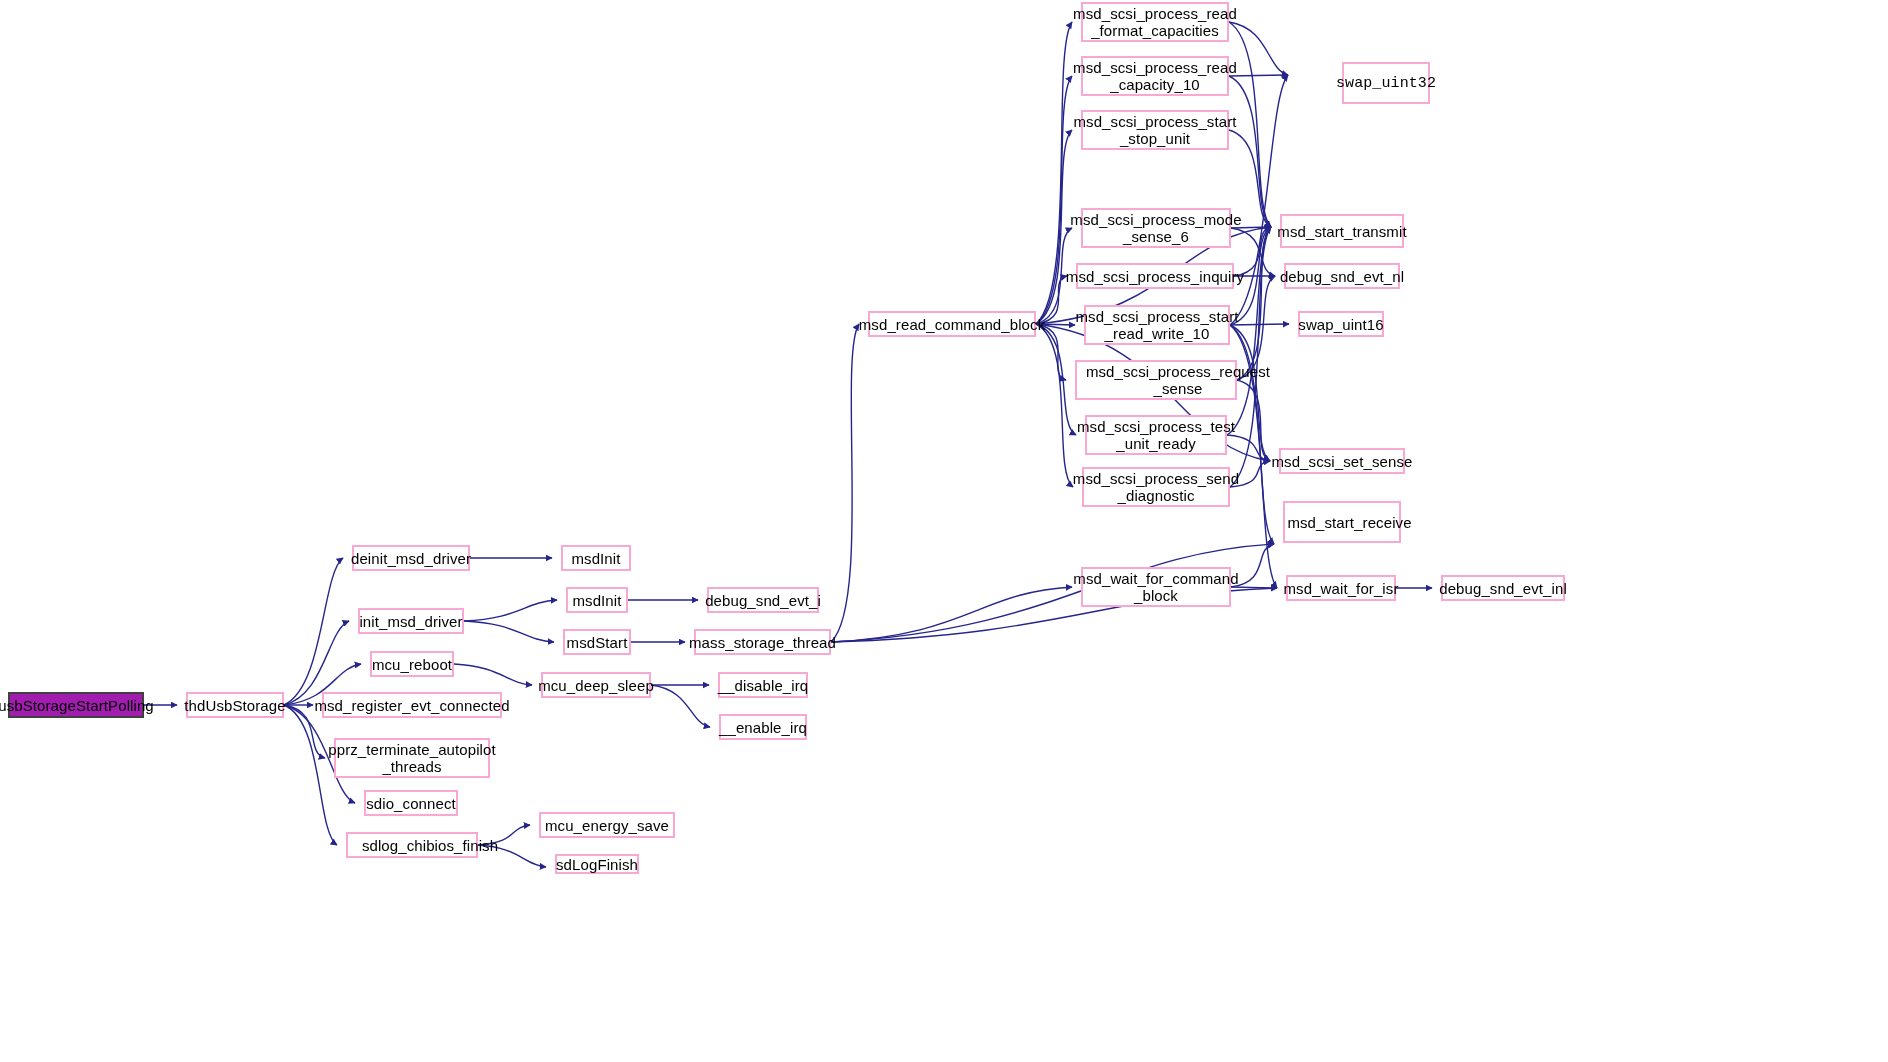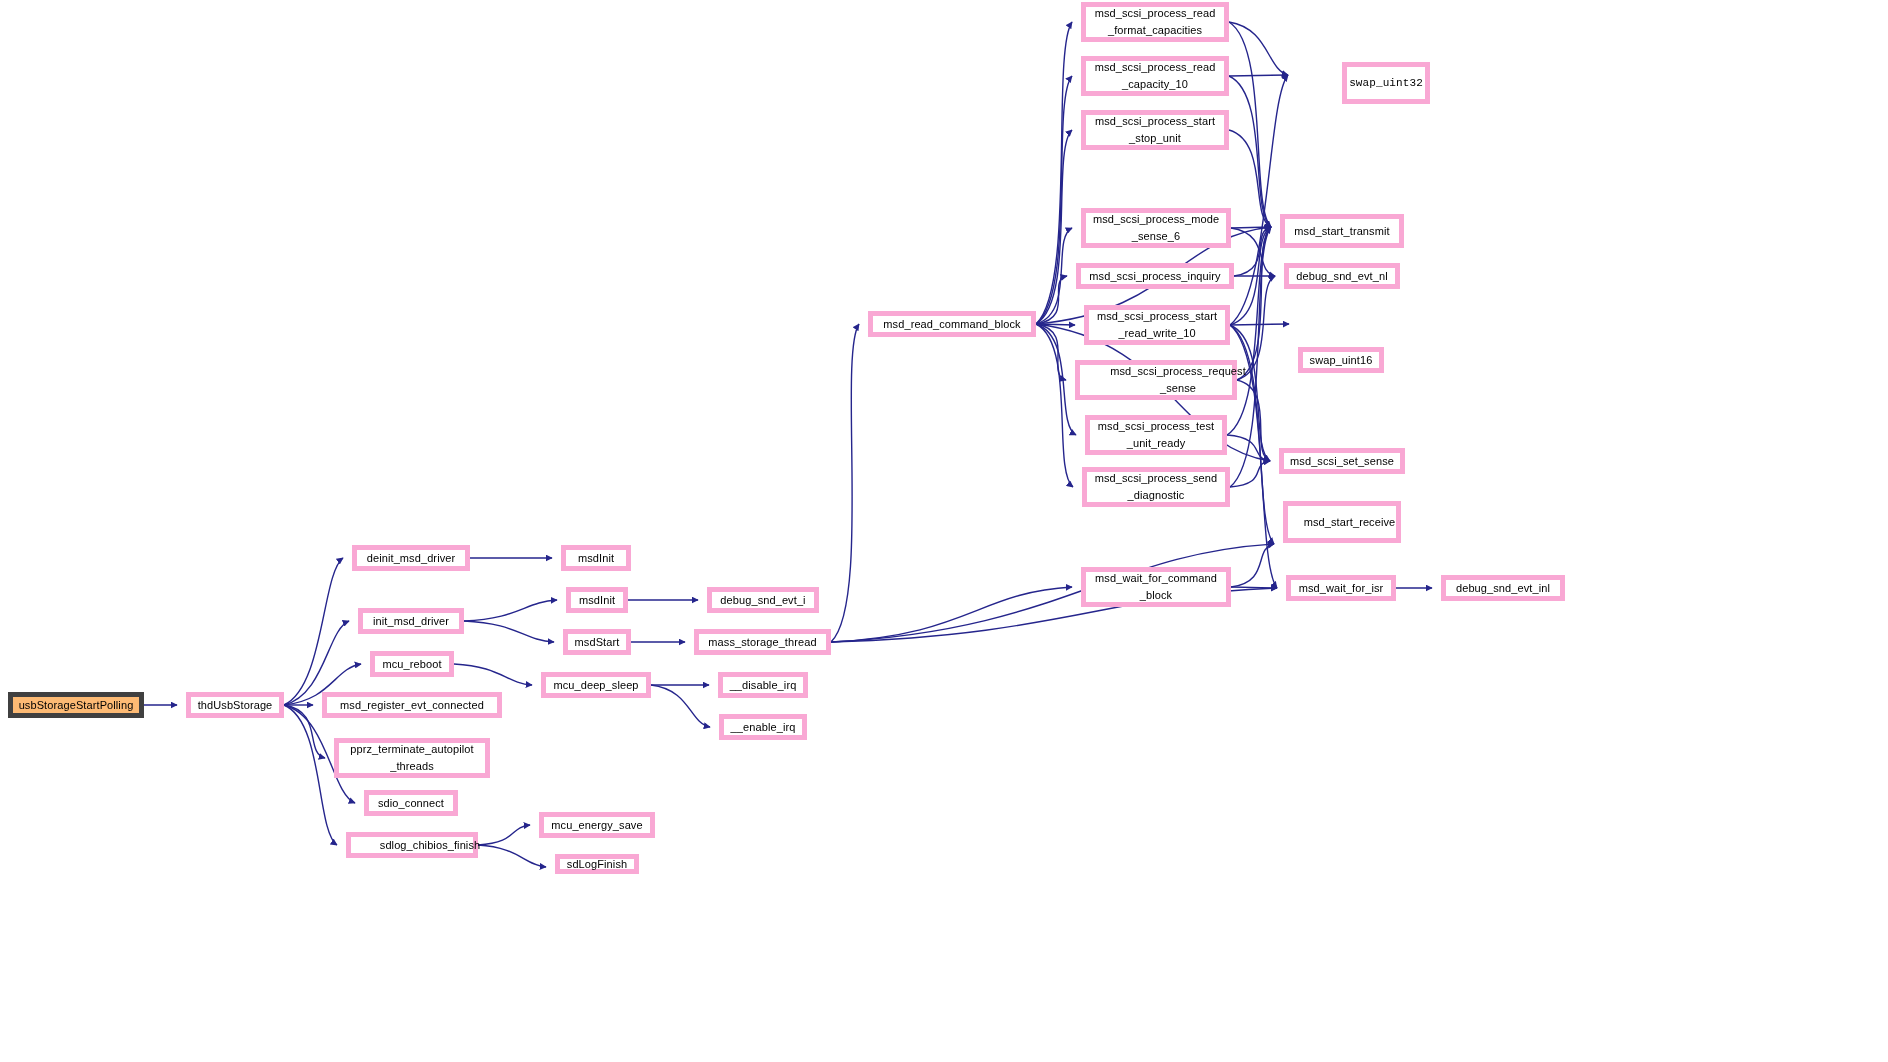--- a/index.html
+++ b/index.html
@@ -21,35 +21,35 @@
     position: absolute;
     left: 0;
     top: 0;
     width: 1888px;
     height: 1062px;
     pointer-events: none;
   }
   .node {
     position: absolute;
     box-sizing: border-box;
-    border: 5px solid #f9a8d4;
+    border: 2px solid #f9a8d4;
     background: #ffffff;
     color: #000000;
-    font-size: 11px;
+    font-size: 15px;
     line-height: 17px;
     display: flex;
     align-items: center;
     justify-content: center;
     text-align: center;
     white-space: pre-line;
     letter-spacing: 0.1px;
     z-index: 5;
   }
   .node.root {
-    background: #fdba74;
+    background: #a21caf;
     border-color: #404040;
   }
   .node .nlabel {
     display: block;
     padding: 0 4px;
   }
 </style>
 </head>
 <body>
 
@@ -126,21 +126,21 @@
     <div class="node" style="left: 370px; top: 651px; width: 84px; height: 26px;"><span class="nlabel">mcu_reboot</span></div>
     <div class="node" style="left: 322px; top: 692px; width: 180px; height: 26px;"><span class="nlabel">msd_register_evt_connected</span></div>
     <div class="node" style="left: 334px; top: 738px; width: 156px; height: 40px;"><span class="nlabel">pprz_terminate_autopilot
 _threads</span></div>
     <div class="node" style="left: 364px; top: 790px; width: 94px; height: 26px;"><span class="nlabel">sdio_connect</span></div>
     <div class="node" style="left: 346px; top: 832px; width: 132px; height: 26px; padding-left: 36px;"><span class="nlabel">sdlog_chibios_finish</span></div>
     <div class="node" style="left: 561px; top: 545px; width: 70px; height: 26px;"><span class="nlabel">msdInit</span></div>
     <div class="node" style="left: 566px; top: 587px; width: 62px; height: 26px;"><span class="nlabel">msdInit</span></div>
     <div class="node" style="left: 563px; top: 629px; width: 68px; height: 26px;"><span class="nlabel">msdStart</span></div>
     <div class="node" style="left: 541px; top: 672px; width: 110px; height: 26px;"><span class="nlabel">mcu_deep_sleep</span></div>
-    <div class="node" style="left: 539px; top: 812px; width: 116px; height: 26px;"><span class="nlabel">mcu_energy_save</span></div>
+    <div class="node" style="left: 539px; top: 812px; width: 136px; height: 26px;"><span class="nlabel">mcu_energy_save</span></div>
     <div class="node" style="left: 555px; top: 854px; width: 84px; height: 20px;"><span class="nlabel">sdLogFinish</span></div>
     <div class="node" style="left: 707px; top: 587px; width: 112px; height: 26px;"><span class="nlabel">debug_snd_evt_i</span></div>
     <div class="node" style="left: 694px; top: 629px; width: 137px; height: 26px;"><span class="nlabel">mass_storage_thread</span></div>
     <div class="node" style="left: 718px; top: 672px; width: 90px; height: 26px;"><span class="nlabel">__disable_irq</span></div>
     <div class="node" style="left: 719px; top: 714px; width: 88px; height: 26px;"><span class="nlabel">__enable_irq</span></div>
     <div class="node" style="left: 868px; top: 311px; width: 168px; height: 26px;"><span class="nlabel">msd_read_command_block</span></div>
     <div class="node" style="left: 1081px; top: 2px; width: 148px; height: 40px;"><span class="nlabel">msd_scsi_process_read
 _format_capacities</span></div>
     <div class="node" style="left: 1081px; top: 56px; width: 148px; height: 40px;"><span class="nlabel">msd_scsi_process_read
 _capacity_10</span></div>
@@ -155,18 +155,18 @@
 _sense</span></div>
     <div class="node" style="left: 1085px; top: 415px; width: 142px; height: 40px;"><span class="nlabel">msd_scsi_process_test
 _unit_ready</span></div>
     <div class="node" style="left: 1082px; top: 467px; width: 148px; height: 40px;"><span class="nlabel">msd_scsi_process_send
 _diagnostic</span></div>
     <div class="node" style="left: 1081px; top: 567px; width: 150px; height: 40px;"><span class="nlabel">msd_wait_for_command
 _block</span></div>
     <div class="node" style="left: 1342px; top: 62px; width: 88px; height: 42px; font-family: Liberation Mono, monospace;"><span class="nlabel">swap_uint32</span></div>
     <div class="node" style="left: 1280px; top: 214px; width: 124px; height: 34px;"><span class="nlabel">msd_start_transmit</span></div>
     <div class="node" style="left: 1284px; top: 263px; width: 116px; height: 26px;"><span class="nlabel">debug_snd_evt_nl</span></div>
-    <div class="node" style="left: 1298px; top: 311px; width: 86px; height: 26px; margin-top: 36px;"><span class="nlabel">swap_uint16</span></div>
+    <div class="node" style="left: 1298px; top: 311px; width: 86px; height: 26px;"><span class="nlabel">swap_uint16</span></div>
     <div class="node" style="left: 1279px; top: 448px; width: 126px; height: 26px;"><span class="nlabel">msd_scsi_set_sense</span></div>
     <div class="node" style="left: 1283px; top: 501px; width: 118px; height: 42px; padding-left: 15px;"><span class="nlabel">msd_start_receive</span></div>
     <div class="node" style="left: 1286px; top: 575px; width: 110px; height: 26px;"><span class="nlabel">msd_wait_for_isr</span></div>
     <div class="node" style="left: 1441px; top: 575px; width: 124px; height: 26px;"><span class="nlabel">debug_snd_evt_inl</span></div>
   </div>
 
 </body></html>

